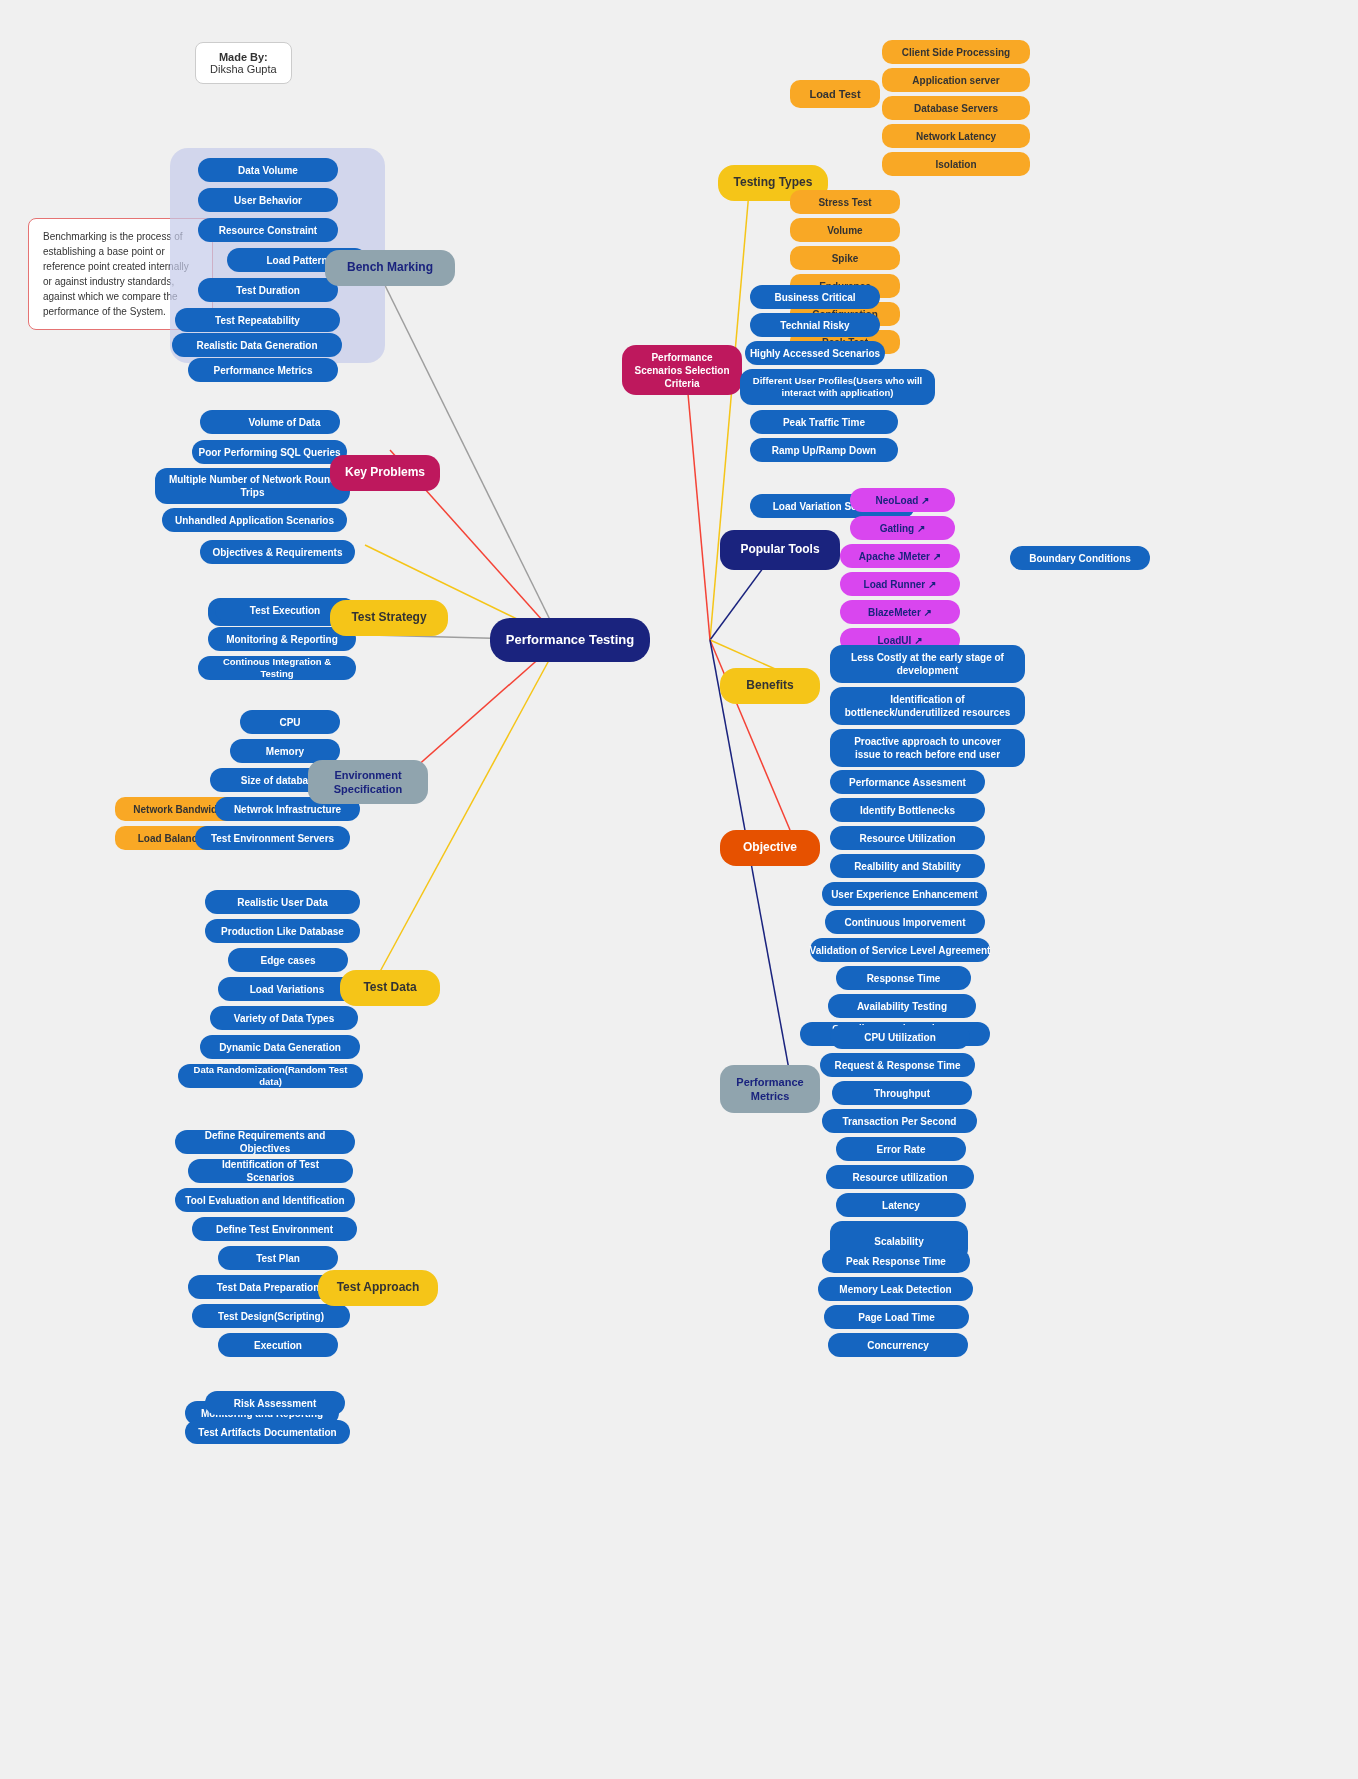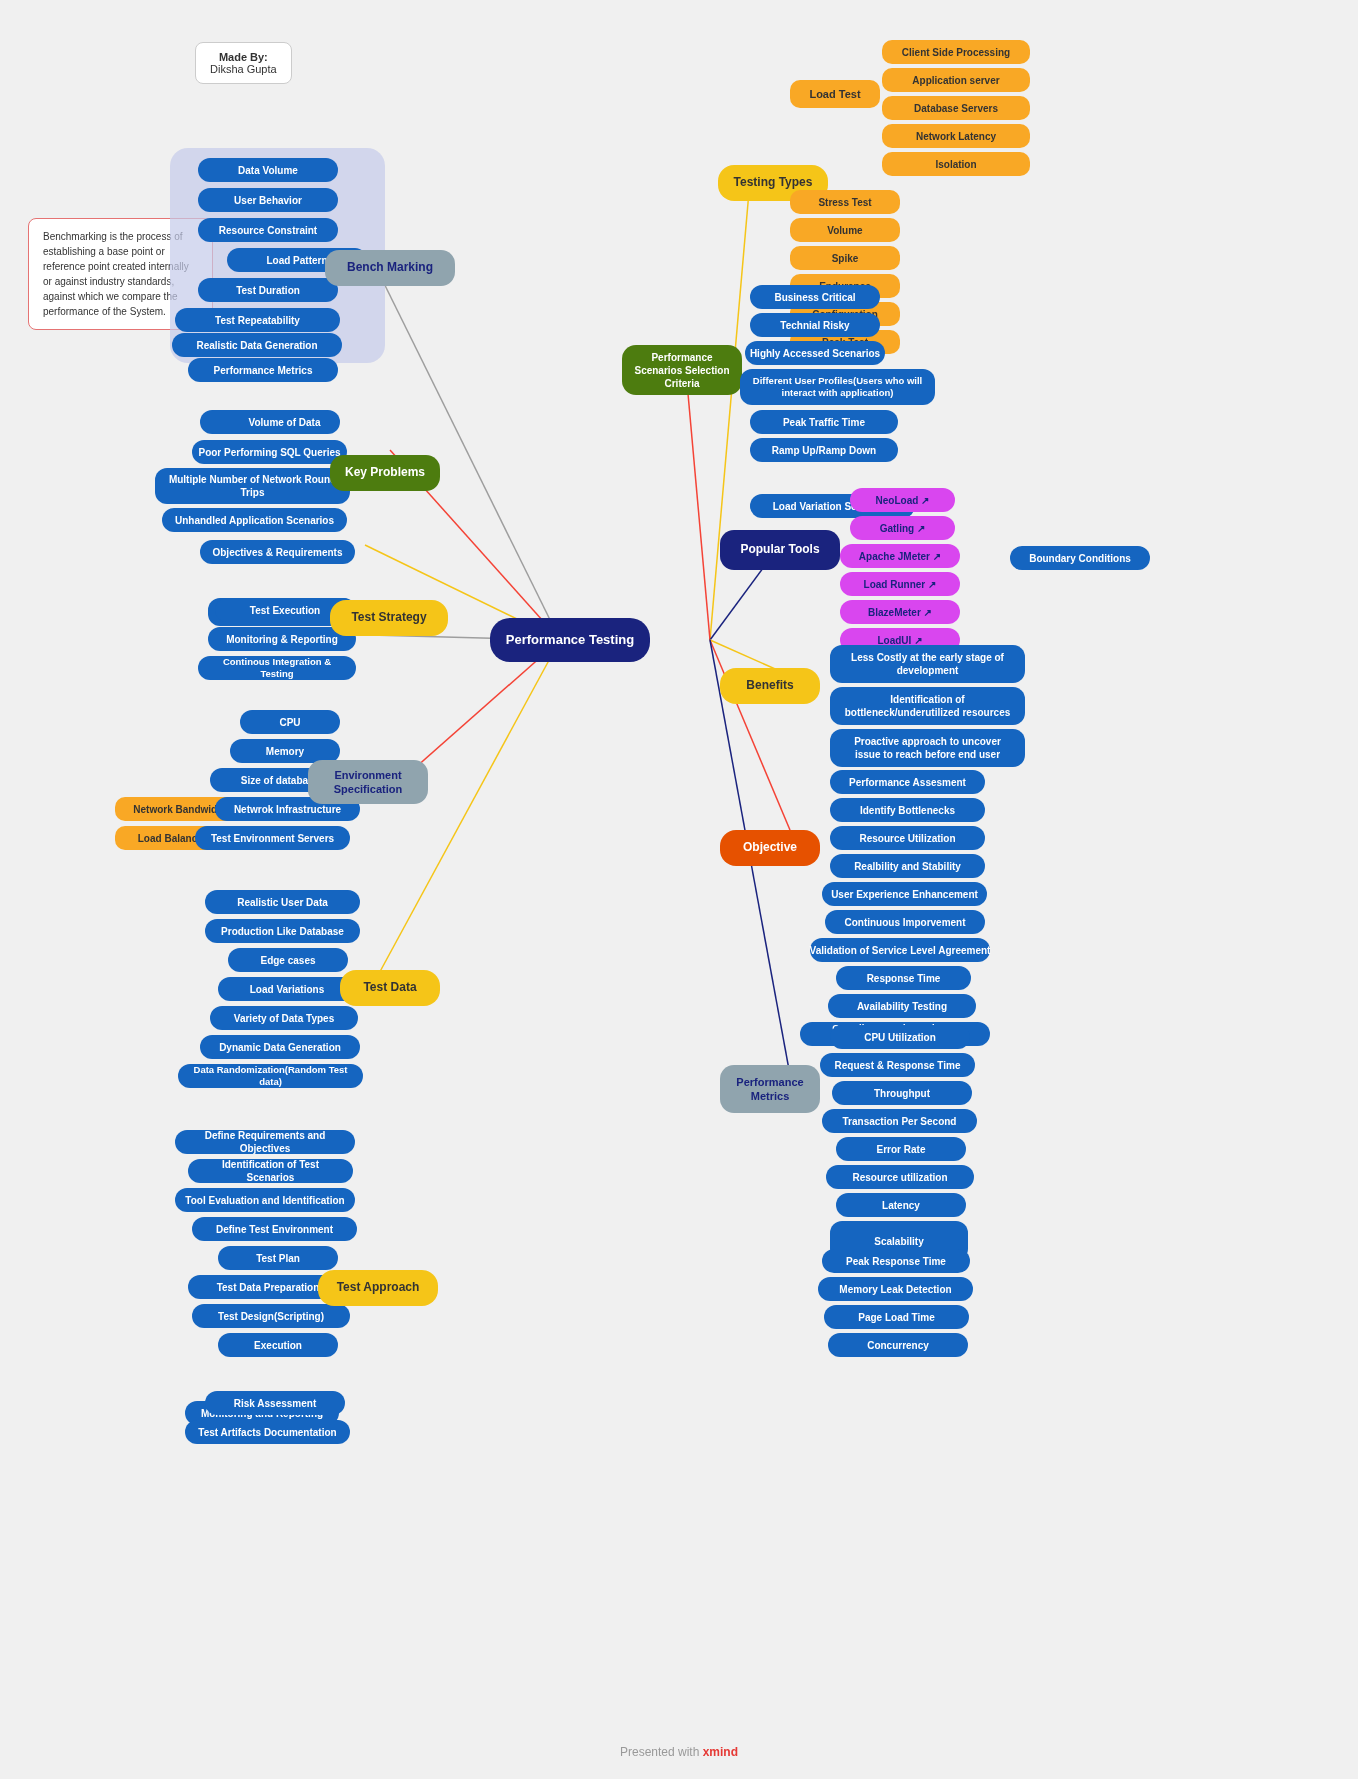--- a/index.html
+++ b/index.html
@@ -59,21 +59,21 @@
       font-size: 10px;
       font-weight: bold;
     }
     .gold-node {
       background: #f9a825;
       color: #333;
       border-radius: 10px;
       font-size: 10px;
     }
     .red-node {
-      background: #4d7c0f;
+      background: #be185d;
       color: white;
       border-radius: 14px;
       font-size: 11px;
       font-weight: bold;
     }
     .gray-node {
       background: #90a4ae;
       color: #1a237e;
       border-radius: 14px;
       font-size: 11px;
@@ -295,16 +295,13 @@
   <div class="node blue-node" style="left:822px;top:1109px;width:155px;height:24px;font-size:10px;">Transaction Per Second</div>
   <div class="node blue-node" style="left:836px;top:1137px;width:130px;height:24px;">Error Rate</div>
   <div class="node blue-node" style="left:826px;top:1165px;width:148px;height:24px;">Resource utilization</div>
   <div class="node blue-node" style="left:836px;top:1193px;width:130px;height:24px;">Latency</div>
   <div class="node blue-node" style="left:830px;top:1221px;width:138px;height:40px;">Scalability</div>
   <div class="node blue-node" style="left:822px;top:1249px;width:148px;height:24px;">Peak Response Time</div>
   <div class="node blue-node" style="left:818px;top:1277px;width:155px;height:24px;font-size:10px;">Memory Leak Detection</div>
   <div class="node blue-node" style="left:824px;top:1305px;width:145px;height:24px;">Page Load Time</div>
   <div class="node blue-node" style="left:828px;top:1333px;width:140px;height:24px;">Concurrency</div>
 
-  <div class="footer">
-    <span>Presented with </span><span class="xmind-logo">xmind</span>
-  </div>
 </div>
 
 </body></html>

